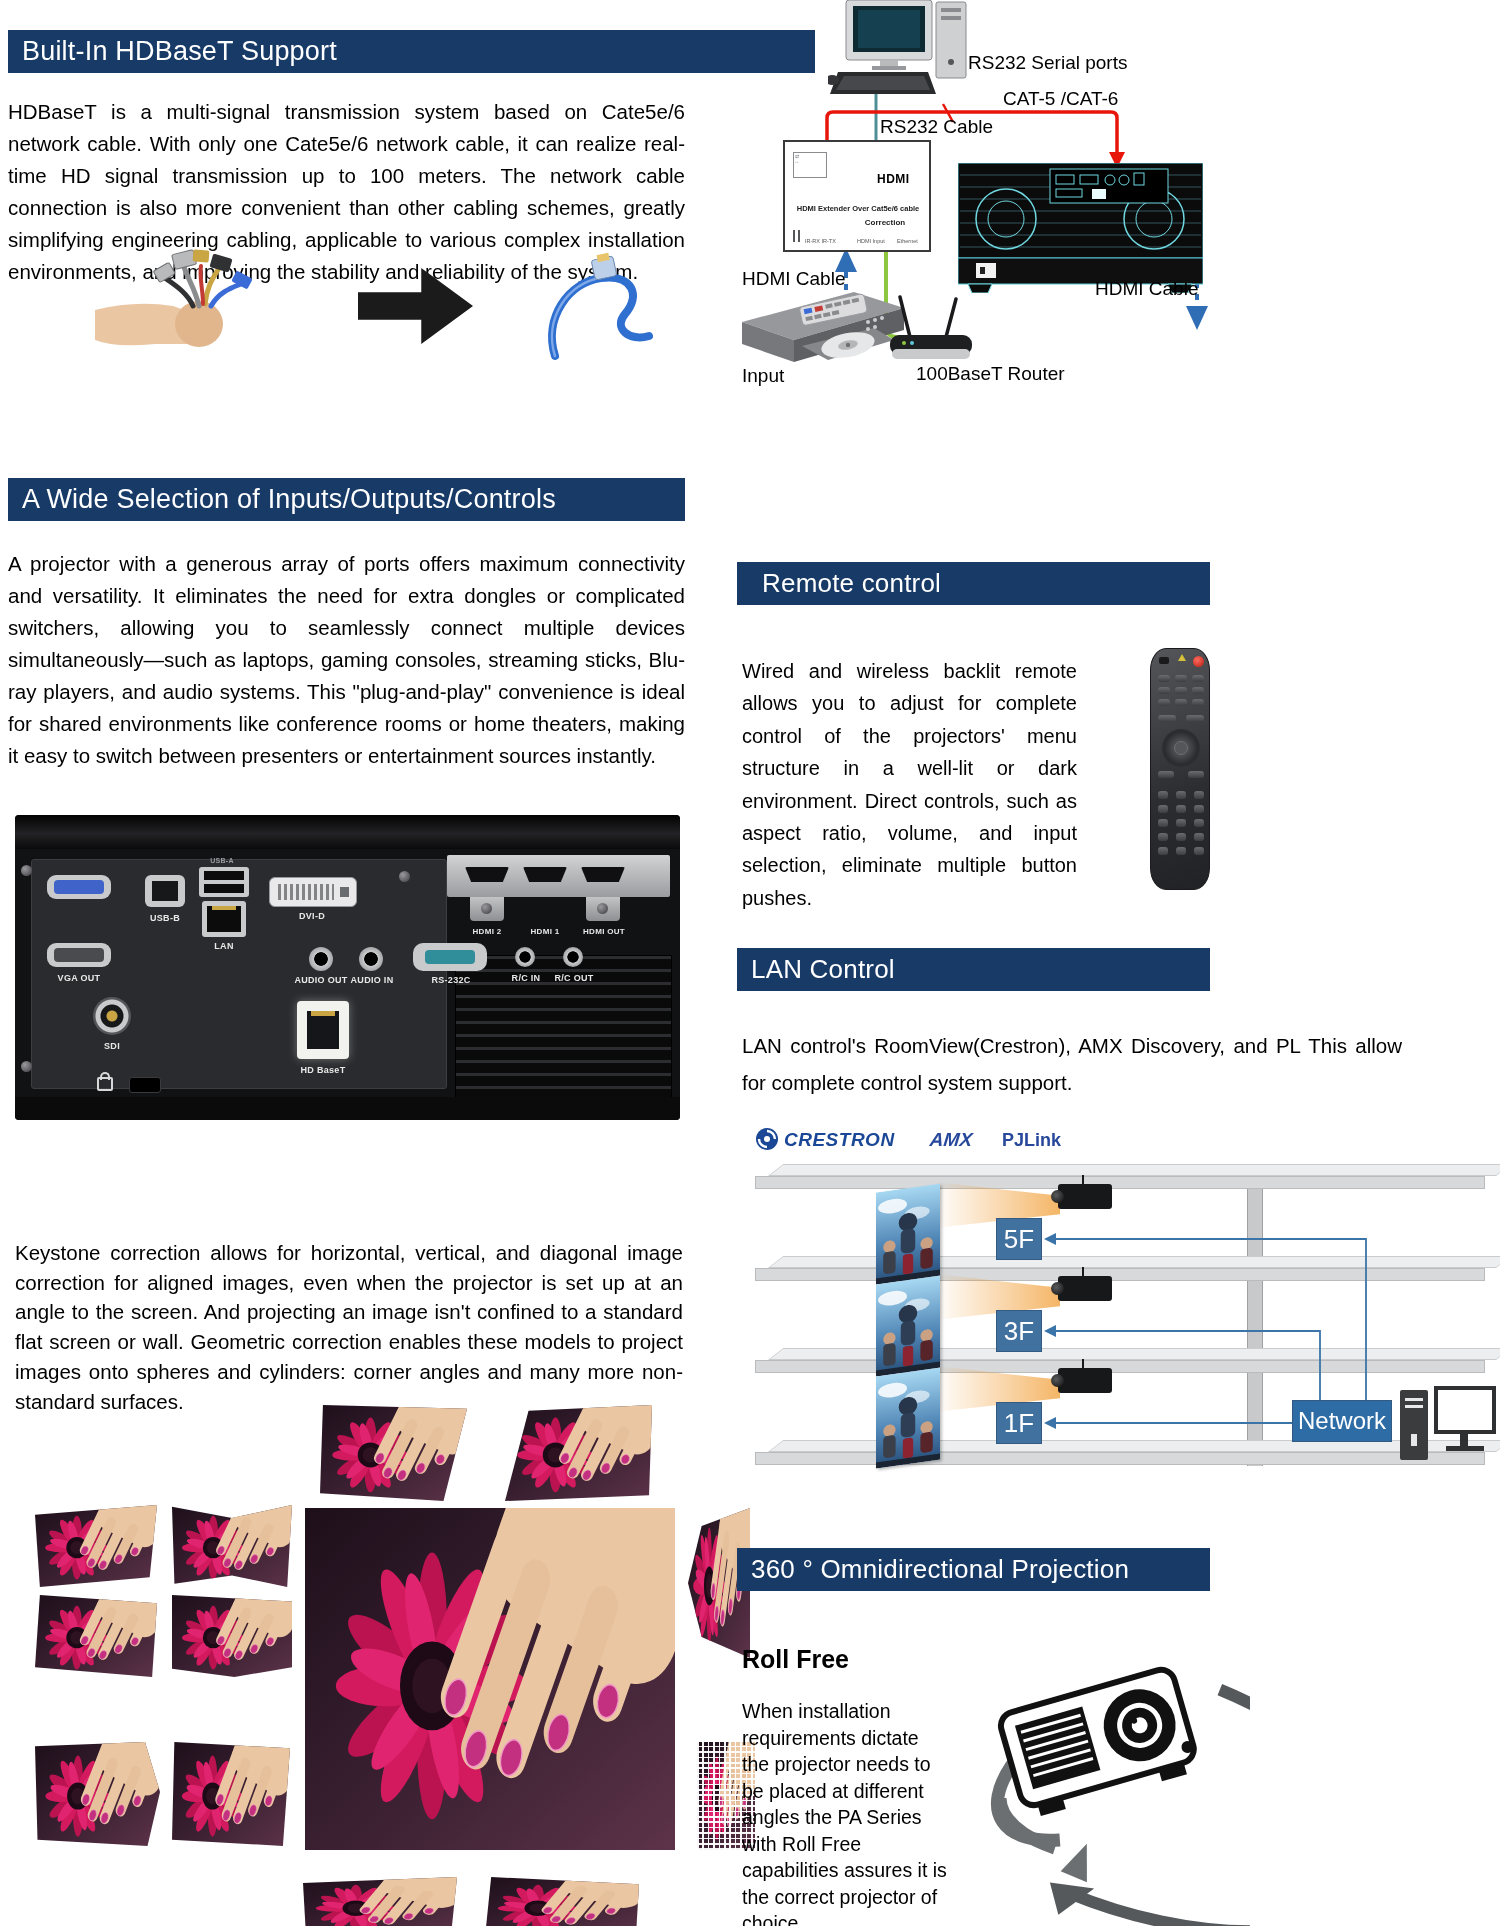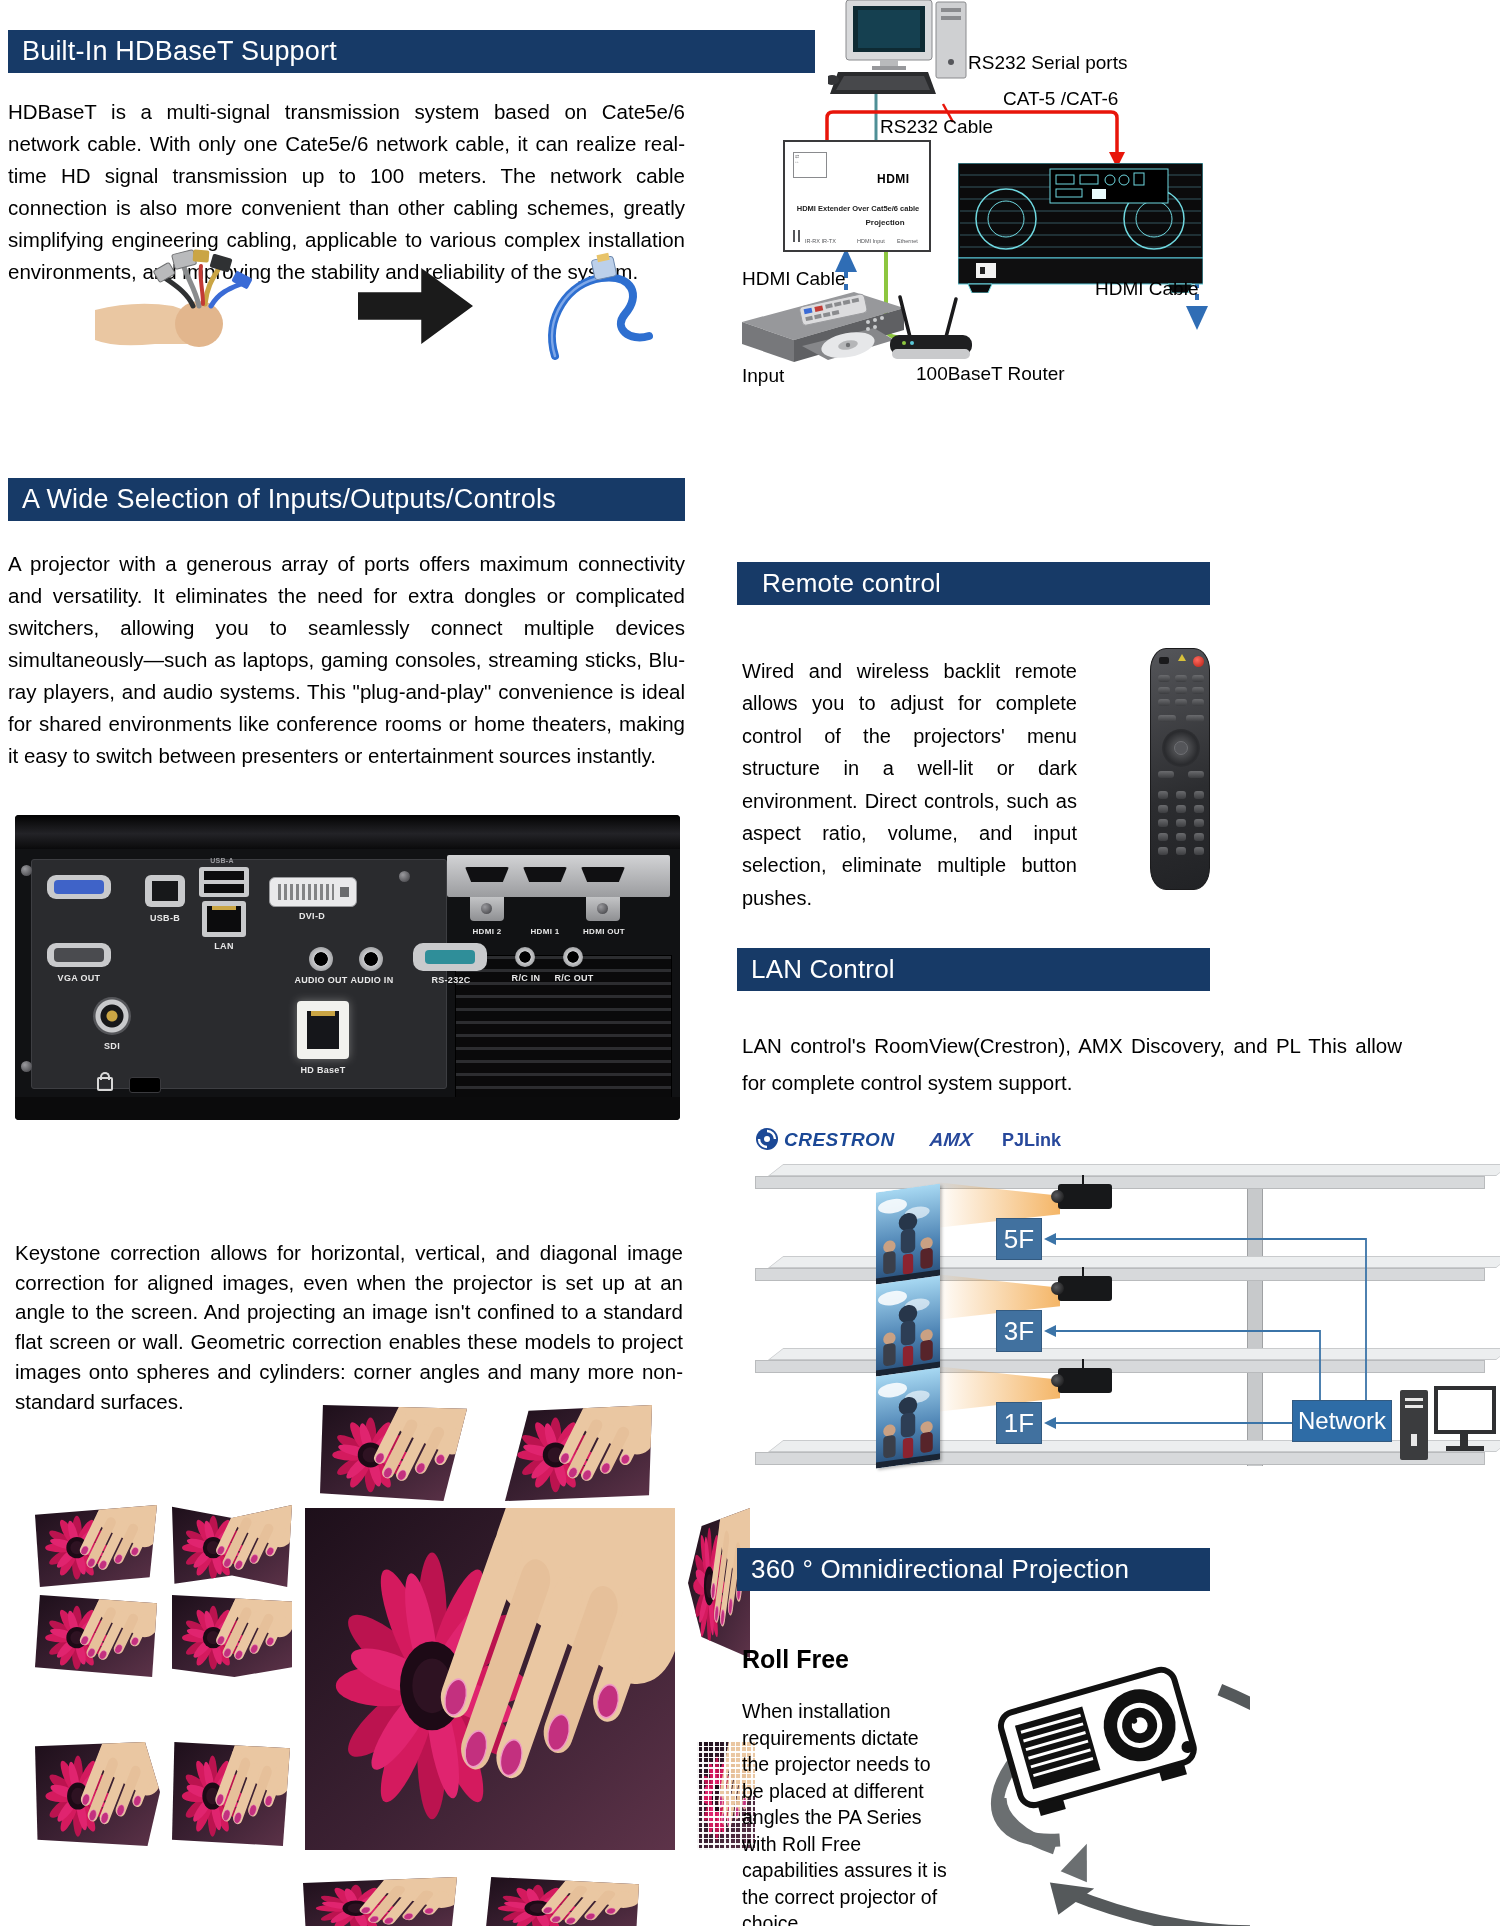--- a/index.html
+++ b/index.html
@@ -351,21 +351,21 @@
       </svg>
     </div>
     <div class="dlabel" style="left:228px;top:52px;">RS232 Serial ports</div>
     <div class="dlabel" style="left:263px;top:88px;">CAT-5 /CAT-6</div>
     <div class="dlabel" style="left:140px;top:116px;">RS232 Cable</div>
 
     <div class="abs" style="left:43px;top:140px;width:148px;height:112px;background:#fff;border:2px solid #3a3a3c;box-sizing:border-box;">
       <div class="abs" style="left:8px;top:10px;width:30px;height:22px;border:1px solid #8a8b8e;font-size:5px;color:#77787b;overflow:hidden;line-height:1.1;padding:1px;">⇄<br>◦◦</div>
       <div class="abs" style="left:92px;top:30px;font-size:12px;font-weight:bold;letter-spacing:.5px;">HDMI</div>
       <div class="abs" style="left:4px;top:62px;width:138px;font-size:7.5px;font-weight:bold;text-align:center;color:#222;">HDMI Extender Over Cat5e/6 cable</div>
-      <div class="abs" style="left:60px;top:76px;width:80px;font-size:8px;font-weight:bold;text-align:center;color:#222;">Projection</div>
+      <div class="abs" style="left:60px;top:76px;width:80px;font-size:8px;font-weight:bold;text-align:center;color:#222;">Correction</div>
       <div class="abs" style="left:20px;top:96px;font-size:5.5px;color:#55565a;">IR-RX  IR-TX</div>
       <div class="abs" style="left:72px;top:96px;font-size:5.5px;color:#55565a;">HDMI Input</div>
       <div class="abs" style="left:112px;top:96px;font-size:5.5px;color:#55565a;">Ethernet</div>
       <div class="abs" style="left:8px;top:88px;width:2px;height:12px;background:#55565a;"></div>
       <div class="abs" style="left:13px;top:88px;width:2px;height:12px;background:#55565a;"></div>
     </div>
 
     <div class="abs" style="left:218px;top:163px;width:245px;height:130px;">
       <svg width="245" height="130" viewBox="0 0 245 130">
         <rect x="0" y="0" width="245" height="95" fill="#0b0b0c" stroke="#59c8d8" stroke-width="1"></rect>

